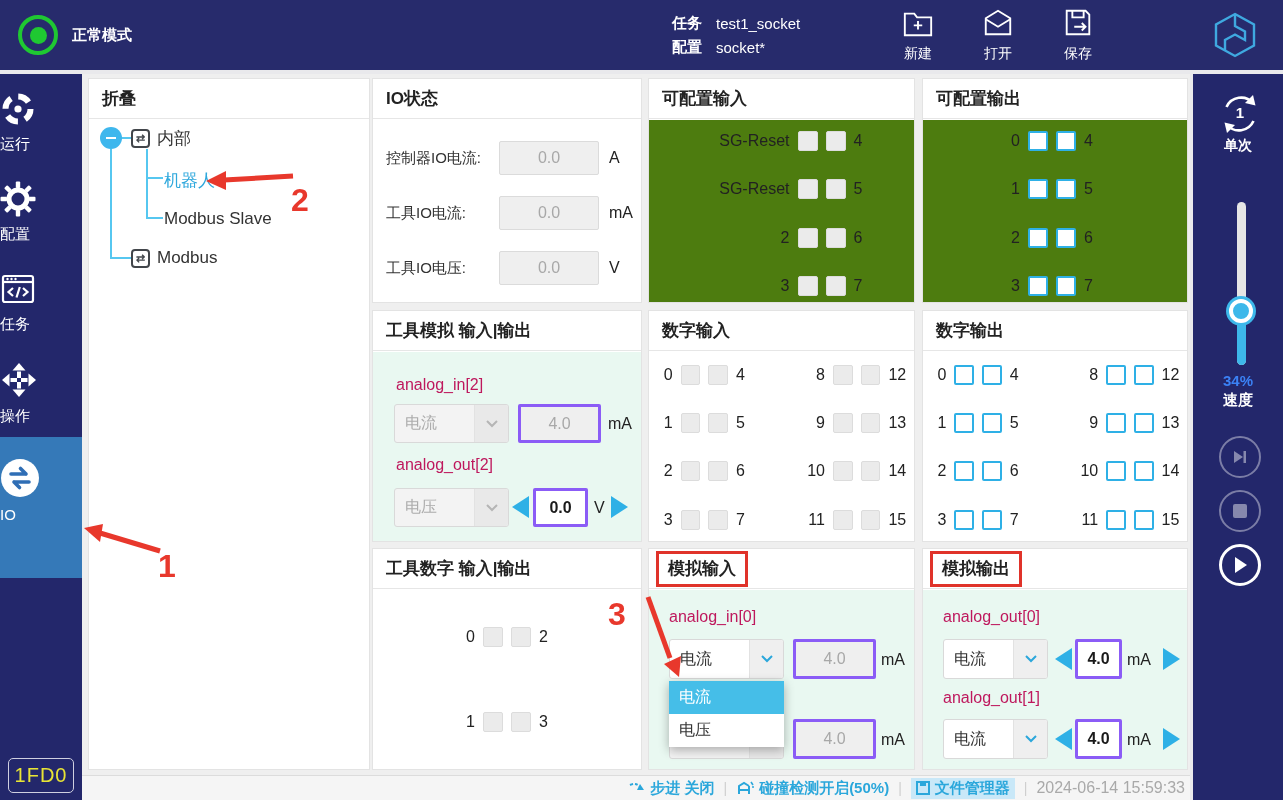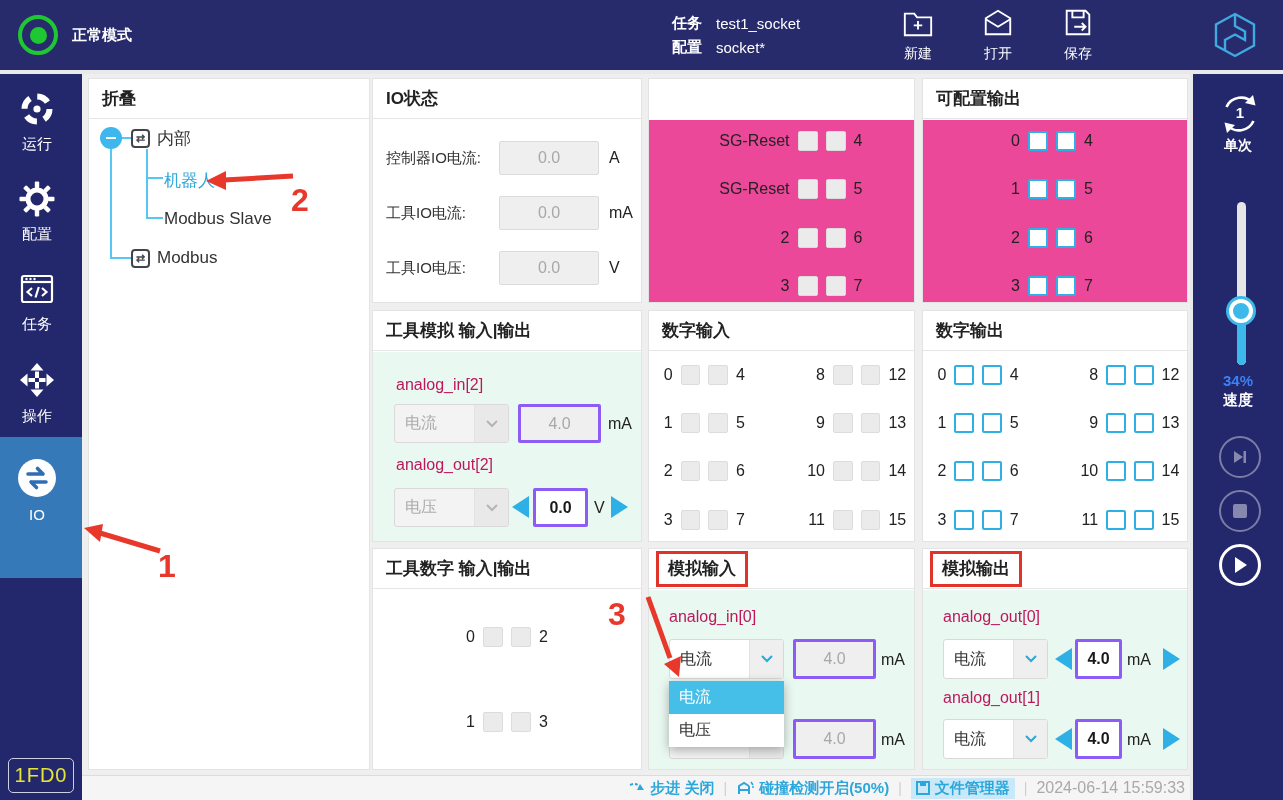--- a/index.html
+++ b/index.html
@@ -19,21 +19,21 @@
 .tc-v { font-size:15px; }
 .tb-act { position:absolute; top:7px; width:62px; text-align:center; color:#fff; cursor:pointer; }
 .tb-act .tb-lab { display:block; font-size:14px; margin-top:2px; }
 .logo { position:absolute; right:22px; top:9px; }
 
 
 .hsep { position:absolute; left:0; top:70px; width:1283px; height:4px; background:#E9E9EC; z-index:4; }
 
 
 .lsb { position:absolute; left:0; top:73px; width:82px; height:727px; background:#23276B; z-index:2; }
-.sb-item { position:absolute; left:0; width:74px; text-align:center; color:#fff; cursor:pointer; }
+.sb-item { position:absolute; left:0; width:74px; text-align:left; color:#fff; cursor:pointer; }
 .sb-item .sb-lab { display:block; font-size:15px; margin-top:4px; }
 .sb-active { position:absolute; left:0; top:364px; width:82px; height:141px; background:#3579B8; }
 .badge { position:absolute; left:8px; top:685px; width:66px; height:35px; border:1px solid #CFCFE0; border-radius:5px; color:#E8E435; font-size:20px; display:flex; align-items:center; justify-content:center; letter-spacing:1px; }
 
 
 .rsb { position:absolute; left:1190px; top:73px; width:93px; height:727px; background:#23276B; border-left:3px solid #E9E9EC; z-index:2; color:#fff; }
 .cycle { position:absolute; left:24px; top:18px; width:46px; height:46px; }
 .cycle-num { position:absolute; left:0; top:13px; width:46px; text-align:center; font-size:15px; font-weight:bold; color:#fff; }
 .cycle-lab { position:absolute; left:0; top:64px; width:90px; text-align:center; font-size:14px; font-weight:bold; }
 .sl-track { position:absolute; left:44px; top:129px; width:9px; height:163px; background:#E6E6E6; border-radius:5px; }
@@ -43,21 +43,21 @@
 .speed-lab { position:absolute; left:0; top:318px; width:90px; text-align:center; color:#fff; font-size:15px; font-weight:bold; }
 .pb-btn { position:absolute; left:26px; width:42px; height:42px; border-radius:50%; border:2.5px solid rgba(255,255,255,.4); display:flex; align-items:center; justify-content:center; }
 .pb-btn.play { border-color:#fff; border-width:3px; }
 
 
 .panel { position:absolute; background:#fff; border:1px solid #E3E3E3; }
 .ph { height:40px; display:flex; align-items:center; padding:0 13px; border-bottom:1px solid #E6E6E6; background:#fff; }
 .ptitle { font-size:17px; font-weight:bold; color:#222; }
 .red-box { border:3px solid #E0332A; padding:3px 9px 4px; margin-left:-6px; }
 .pb2 { position:absolute; left:0; top:41px; right:0; bottom:0; background:#fff; }
-.pb2.yellow { background:#ec4899; }
+.pb2.yellow { background:#4d7c0f; }
 .pb2.green { background:#E9F8F1; }
 
 
 .t-circle { position:absolute; width:22px; height:22px; border-radius:50%; background:#3EB7ED; display:flex; align-items:center; justify-content:center; }
 .t-circle .minus { width:10px; height:2px; background:#fff; }
 .tree-node { position:absolute; display:flex; align-items:center; gap:7px; font-size:17px; color:#333; cursor:pointer; }
 .tree-node.sel span.txt { color:#2FA8DC; }
 .t-ico { width:19px; height:19px; border:2px solid #42464B; border-radius:4px; font-size:11px; color:#42464B; display:flex; align-items:center; justify-content:center; font-weight:bold; }
 .tl { position:absolute; background:#56C7F0; }
 
@@ -268,20 +268,23 @@
       </div>
       <div class="io-row" style="top:131px">
         <span class="io-l">工具IO电压:</span>
         <span class="io-val">0.0</span>
         <span class="io-u">V</span>
       </div>
     </div>
   </div>
 
   <div class="panel" style="left:648px;top:78px;width:267px;height:225px">
+    <div class="ph">
+        <span class="ptitle">可配置输入</span>
+      </div>
     <div class="pb2 yellow">
       <div class="cfg-row" style="top:10px">
           <span class="cfg-l">SG-Reset</span>
           <i class="cb"></i>
           <i class="cb"></i>
           <span class="cfg-r">4</span>
         </div>
       <div class="cfg-row" style="top:58px">
           <span class="cfg-l">SG-Reset</span>
           <i class="cb"></i>

